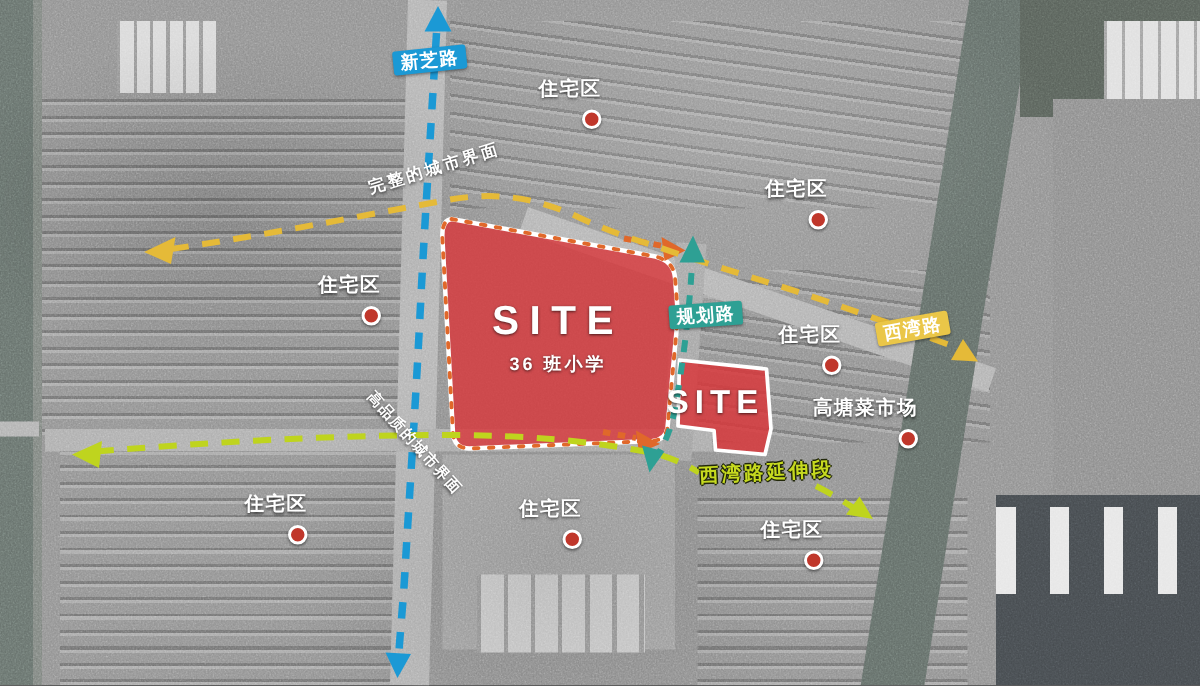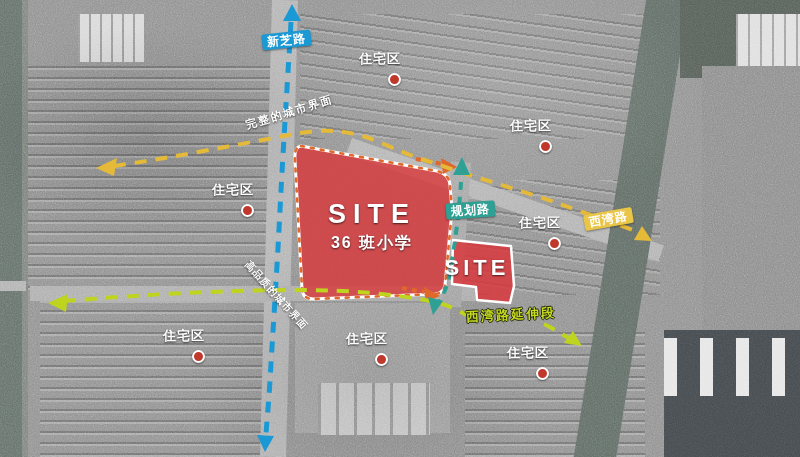--- a/index.html
+++ b/index.html
@@ -41,21 +41,21 @@
   .lbl{position:absolute;color:#fff;font-weight:bold;white-space:nowrap;text-shadow:0 1px 2px rgba(0,0,0,.65);}
   .badge{position:absolute;color:#fff;font-weight:bold;font-size:12px;line-height:16px;padding:0 5px;border-radius:2px;white-space:nowrap;letter-spacing:1px;box-shadow:0 1px 2px rgba(0,0,0,.4);}
   #badge-xinzhi{left:262px;top:32px;background:#1b99d5;transform:rotate(-6deg);}
   #badge-guihua{left:446px;top:202px;background:#2ea094;transform:rotate(-4deg);}
   #badge-xiwan{left:584px;top:211px;background:#eac648;transform:rotate(-10deg);}
   #lbl-xiwan-ext{left:466px;top:306px;font-size:13px;font-weight:bold;letter-spacing:2px;color:#c6da1f;transform:rotate(-3deg);
     text-shadow:-1px 0 0 #22280a,1px 0 0 #22280a,0 -1px 0 #22280a,0 1px 0 #22280a;}
   #iface-north{left:246px;top:118px;font-size:11px;letter-spacing:2px;transform:rotate(-17deg);transform-origin:0 50%;}
   #iface-west{left:252px;top:258px;font-size:10px;letter-spacing:1px;transform:rotate(48deg);transform-origin:0 0;}
   #site-title{left:372px;top:214px;transform:translate(-50%,-50%);font-size:27px;letter-spacing:7px;}
-  #site-subtitle{left:372px;top:243px;transform:translate(-50%,-50%);font-size:16px;letter-spacing:2px;}
+  #site-subtitle{left:372px;top:243px;transform:translate(-50%,-50%);font-size:12px;letter-spacing:2px;}
   #site2-title{left:477px;top:268px;transform:translate(-50%,-50%);font-size:22px;letter-spacing:4px;}
   
   #markers{position:absolute;inset:0;}
   .marker{position:absolute;display:flex;flex-direction:column;align-items:flex-end;transform:translateX(-50%);}
   .mlabel{color:#fff;font-weight:bold;font-size:13px;letter-spacing:1px;white-space:nowrap;text-shadow:0 1px 2px rgba(0,0,0,.7);}
   .mdot{margin-top:5px;width:13px;height:13px;border-radius:50%;border:2px solid #fff;box-shadow:0 1px 2px rgba(0,0,0,.5);}
 </style>
 </head>
 <body>
 
@@ -144,20 +144,24 @@
         <div class="mdot" style="background: rgb(192, 55, 43);"></div>
       </div>
       <div class="marker" style="left: 233px; top: 181px;">
         <div class="mlabel">住宅区</div>
         <div class="mdot" style="background: rgb(192, 55, 43);"></div>
       </div>
       <div class="marker" style="left: 540px; top: 214px;">
         <div class="mlabel">住宅区</div>
         <div class="mdot" style="background: rgb(192, 55, 43);"></div>
       </div>
+      <div class="marker" style="left: 577px; top: 263px;">
+        <div class="mlabel">高塘菜市场</div>
+        <div class="mdot" style="background: rgb(192, 55, 43);"></div>
+      </div>
       <div class="marker" style="left: 184px; top: 327px;">
         <div class="mlabel">住宅区</div>
         <div class="mdot" style="background: rgb(192, 55, 43);"></div>
       </div>
       <div class="marker" style="left: 367px; top: 330px;">
         <div class="mlabel">住宅区</div>
         <div class="mdot" style="background: rgb(192, 55, 43);"></div>
       </div>
       <div class="marker" style="left: 528px; top: 344px;">
         <div class="mlabel">住宅区</div>

